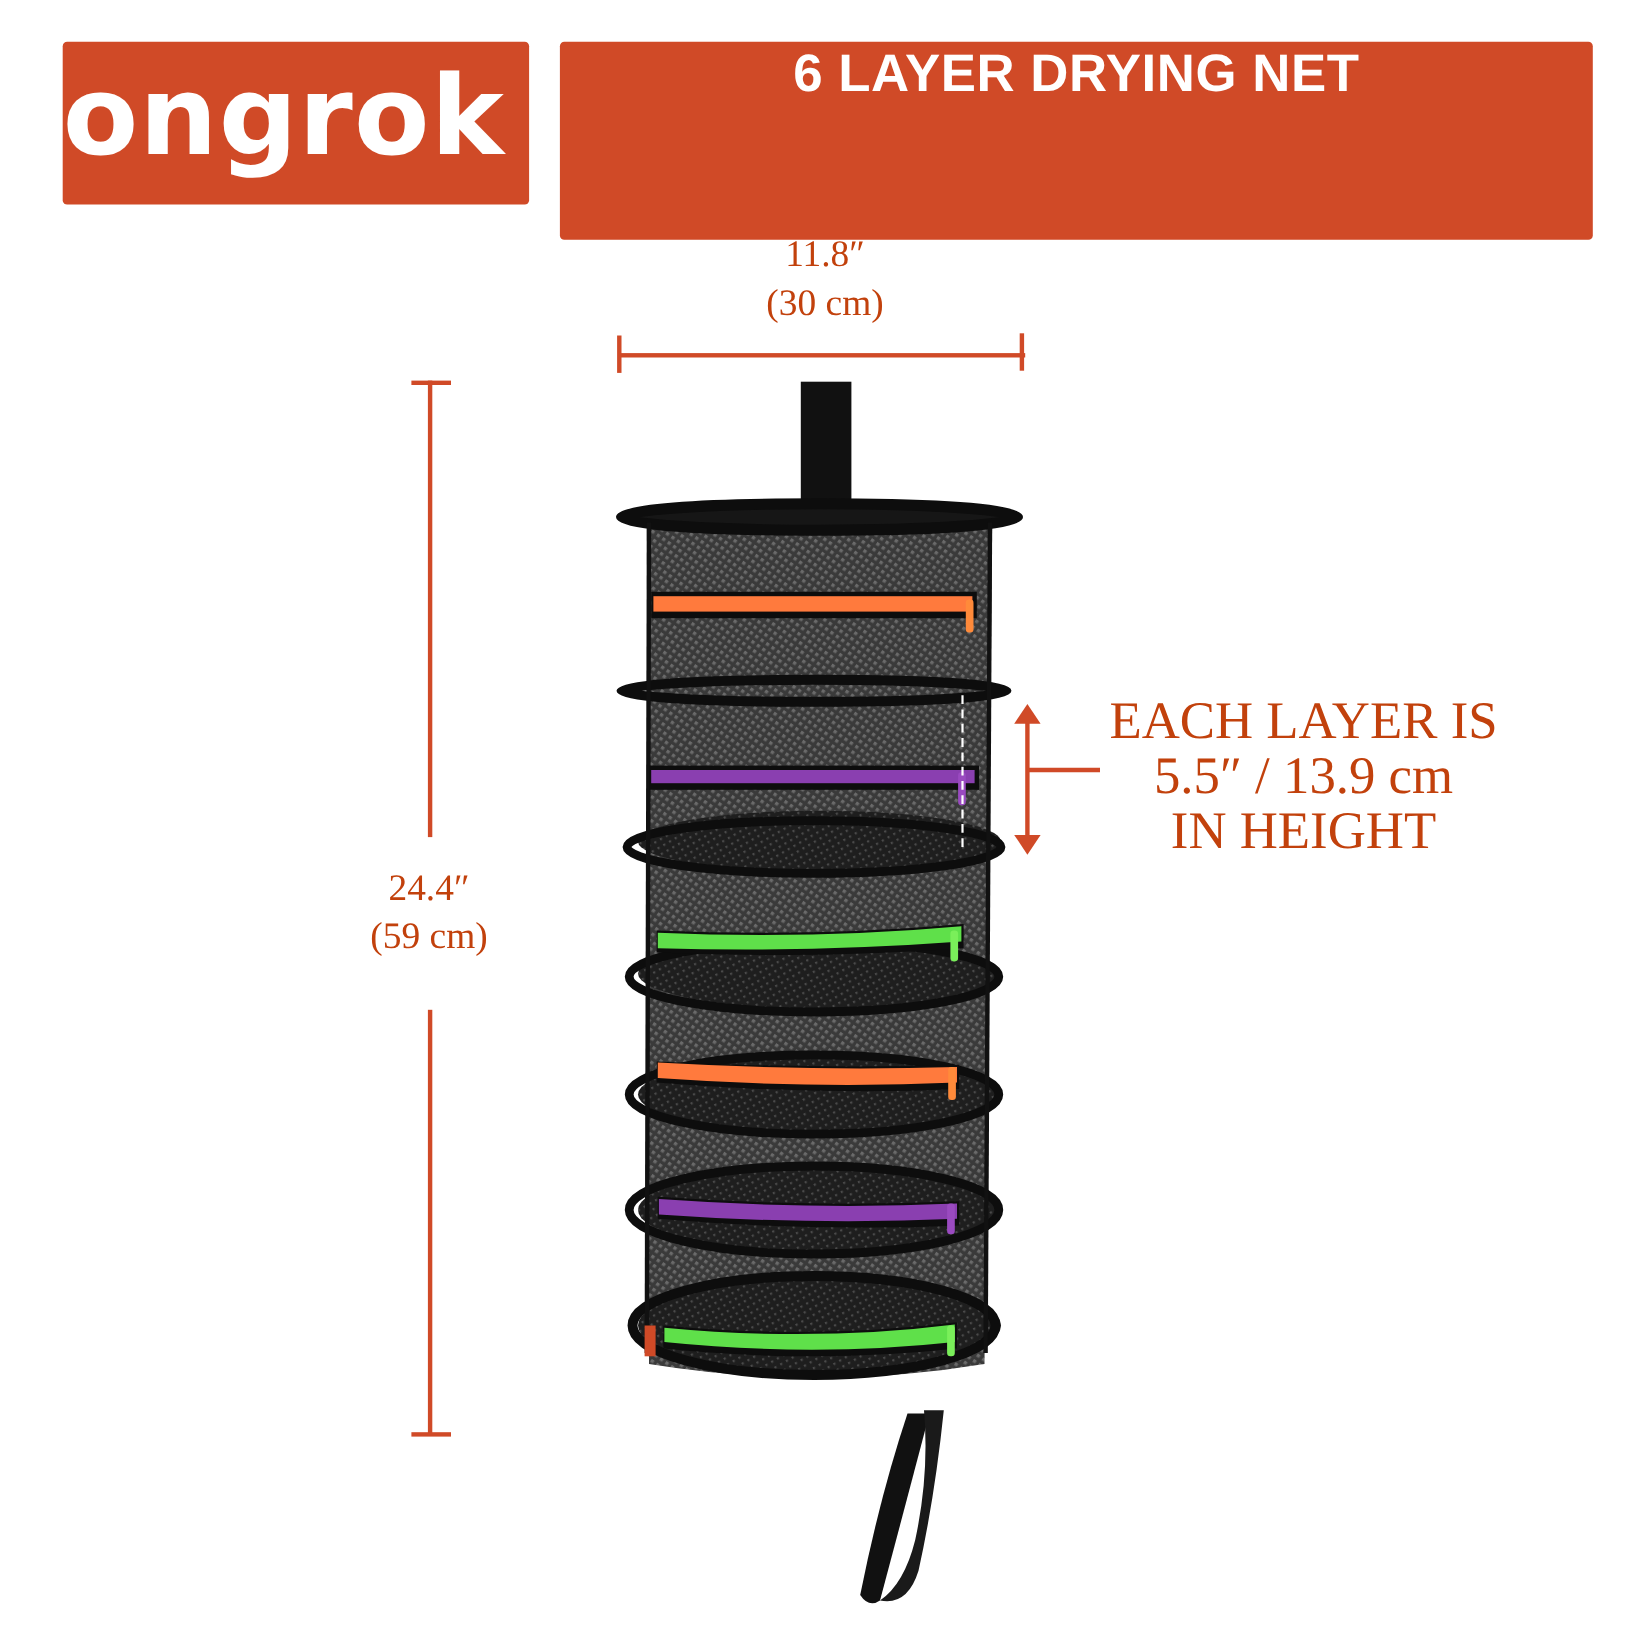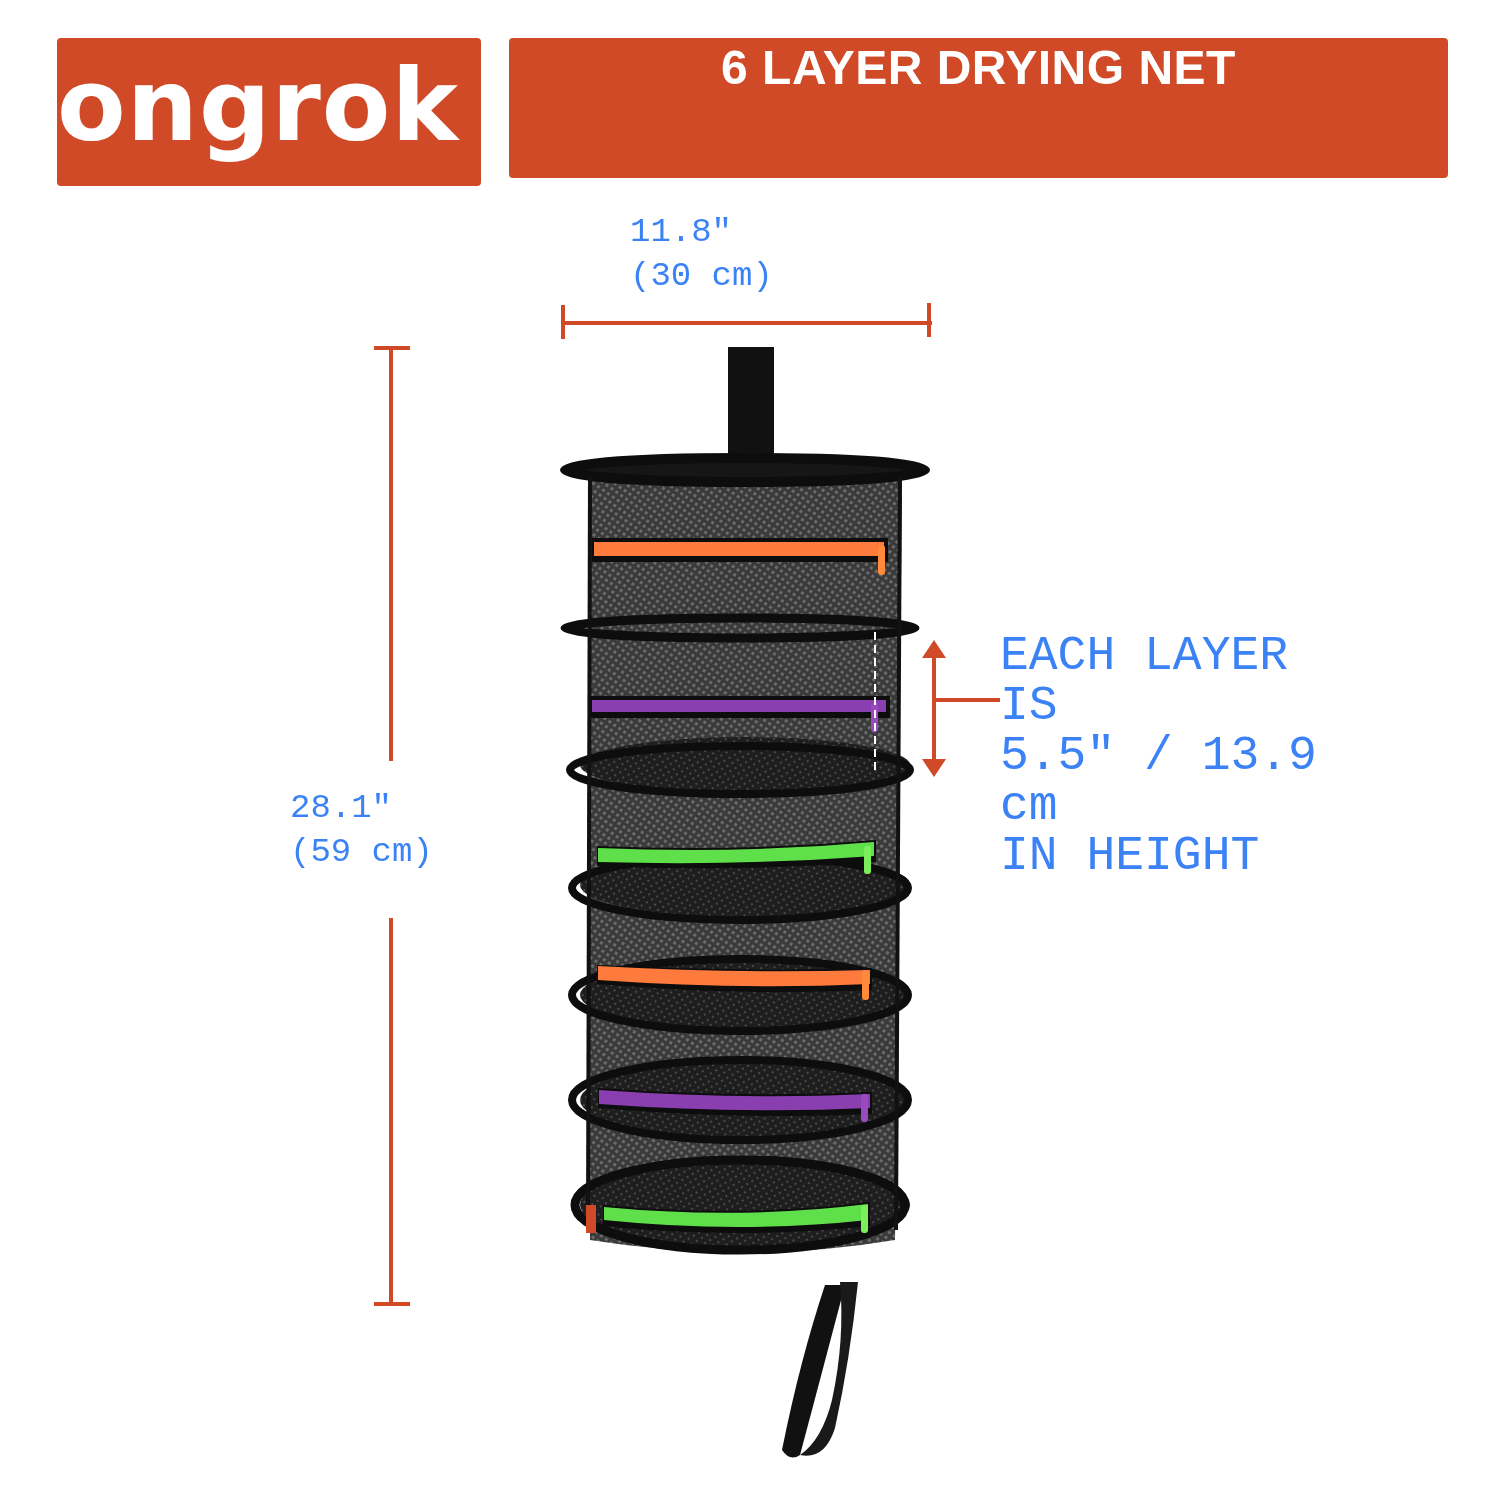--- a/index.html
+++ b/index.html
@@ -7,46 +7,46 @@
     body { position: relative; font-family: "Liberation Sans", "DejaVu Sans", sans-serif; color: #111111; }
 
     .banner {
       position: absolute;
       background: #d04a27;
       border-radius: 4px;
       display: flex; align-items: center; justify-content: flex-start;
       color: #ffffff;
     }
     .banner-logo { left: 57px; top: 38px; width: 424px; height: 148px; }
-    .banner-title { left: 509px; top: 38px; width: 939px; height: 140px; flex-direction: column; }
+    .banner-title { left: 509px; top: 38px; width: 939px; height: 180px; flex-direction: column; }
 
     .logo-text {
       font-family: "DejaVu Sans", sans-serif;
       font-weight: bold;
       font-size: 100px;
       letter-spacing: 1px;
       line-height: 1;
       margin-top: -12px;
     }
     .title-line {
       font-family: "Liberation Sans", sans-serif;
       font-weight: bold;
       font-size: 48px;
       line-height: 60px;
       letter-spacing: 0.5px;
       text-align: center;
     }
 
     .dim-label {
       position: absolute;
-      text-align: left;
-      font-family: Liberation Mono, monospace;
+      text-align: center;
+      font-family: Liberation Serif, serif;
       font-size: 34px;
       line-height: 44px;
-      color: #3b82f6;
+      color: #c2410c;
     }
     .dim-width { left: 630px; top: 210px; width: 240px; }
     .dim-height { left: 290px; top: 786px; width: 200px; }
     .dim-layer { left: 1000px; top: 631px; width: 370px; font-size: 48px; line-height: 50px; }
 
     .measure { position: absolute; background: #d04a27; }
 
     svg.net { position: absolute; left: 0; top: 0; }
   </style>
 </head>
@@ -72,21 +72,21 @@
 </div>
 
 <div>
   <div class="measure" style="left:374px; top:346px; width:36px; height:4px;"></div>
   <div class="measure" style="left:389px; top:346px; width:4px; height:415px;"></div>
   <div class="measure" style="left:389px; top:918px; width:4px; height:386px;"></div>
   <div class="measure" style="left:374px; top:1302px; width:36px; height:4px;"></div>
 </div>
 
 <div class="dim-label dim-height">
-  <div>28.1″</div>
+  <div>24.4″</div>
   <div>(59 cm)</div>
 </div>
 
 <svg class="net" width="1500" height="1500" style="pointer-events:none;">
   <g fill="#d04a27" stroke="#d04a27">
     <line x1="934" y1="655" x2="934" y2="765" stroke-width="4"></line>
     <polygon points="934,640 922,658 946,658" stroke="none"></polygon>
     <polygon points="934,777 922,759 946,759" stroke="none"></polygon>
     <line x1="934" y1="700" x2="1000" y2="700" stroke-width="4"></line>
   </g>

